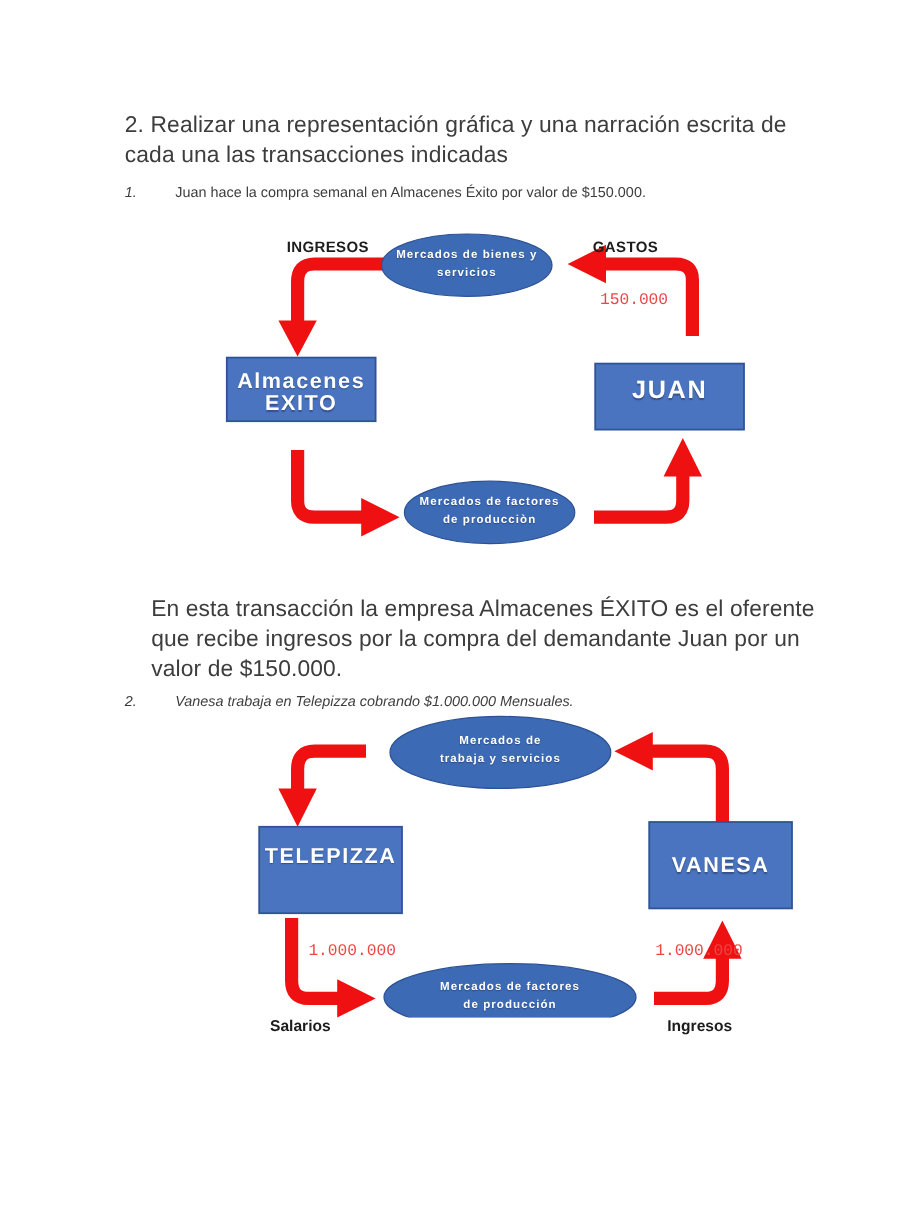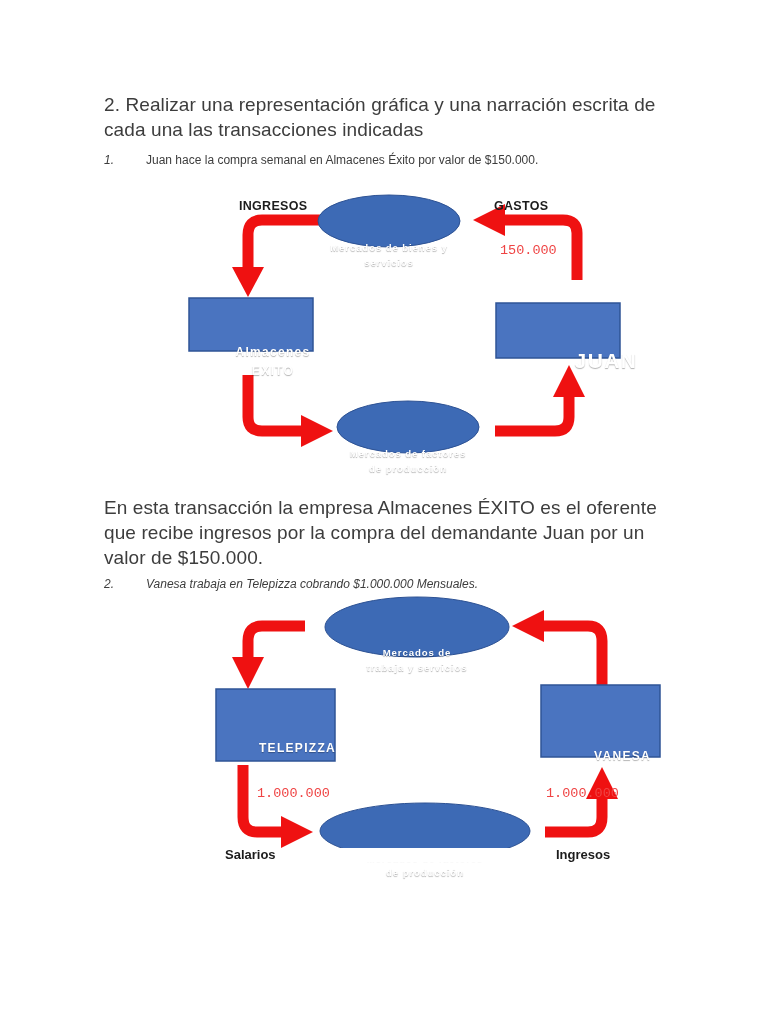--- a/index.html
+++ b/index.html
@@ -55,40 +55,38 @@
   .diagram svg { display: block; }
 
   .node-rect-label,
   .node-ellipse-label {
     position: absolute;
     color: #ffffff;
     font-weight: bold;
     text-align: center;
     pointer-events: none;
     text-shadow: 0 1px 1px rgba(0,0,0,0.30);
-    margin-top: 35px;
   }
   .node-ellipse-label {
     font-size: 9.6px;
     letter-spacing: 0.9px;
     line-height: 15px;
   }
   .node-rect-label {
     font-size: 13px;
     letter-spacing: 1.1px;
     line-height: 19px;
   }
   .node-rect-label.big {
     font-size: 21px;
     letter-spacing: 1.4px;
   }
   .node-rect-label.mid {
-    font-size: 12px;
+    font-size: 18px;
     letter-spacing: 1.3px;
-    padding-left: 22px;
   }
 
   .flow-label {
     position: absolute;
     color: #1c1c1c;
     font-size: 12.5px;
     font-weight: bold;
     letter-spacing: 0.3px;
     white-space: nowrap;
   }
@@ -166,28 +164,28 @@
     <div class="node-ellipse-label" style="left:337px; top:226px; width:142px;">
       <div>Mercados de factores</div>
       <div>de producciòn</div>
     </div>
 
     <div class="node-rect-label mid" style="left:189px; top:123px; width:124px;">
       <div>Almacenes</div>
       <div>EXITO</div>
     </div>
 
-    <div class="node-rect-label big" style="left:496px; top:131px; width:124px;padding-left:48px;">JUAN</div>
+    <div class="node-rect-label big" style="left:496px; top:131px; width:124px;">JUAN</div>
 
     <div class="flow-label" style="left:239px; top:14px;">INGRESOS</div>
     <div class="flow-label" style="left:494px; top:14px;">GASTOS</div>
     <div class="amount-label" style="left:500px; top:58px;">150.000</div>
   </div>
 
-  <div class="para" style="top:495px;">En esta transacción la empresa Almacenes ÉXITO es el oferente que recibe ingresos por la compra del demandante Juan por un valor de $150.000.</div>
+  <div class="para" style="top:495px;margin-left:22px;">En esta transacción la empresa Almacenes ÉXITO es el oferente que recibe ingresos por la compra del demandante Juan por un valor de $150.000.</div>
 
   <div class="list-item italic" style="top:572px;">
     <span class="list-num">2.</span><span class="list-text">Vanesa trabaja en Telepizza cobrando $1.000.000 Mensuales.</span>
   </div>
 
   <div class="diagram" style="top:595px; height:290px;">
 
     <svg width="768" height="290" viewBox="0 0 768 290">
 
       <g>

